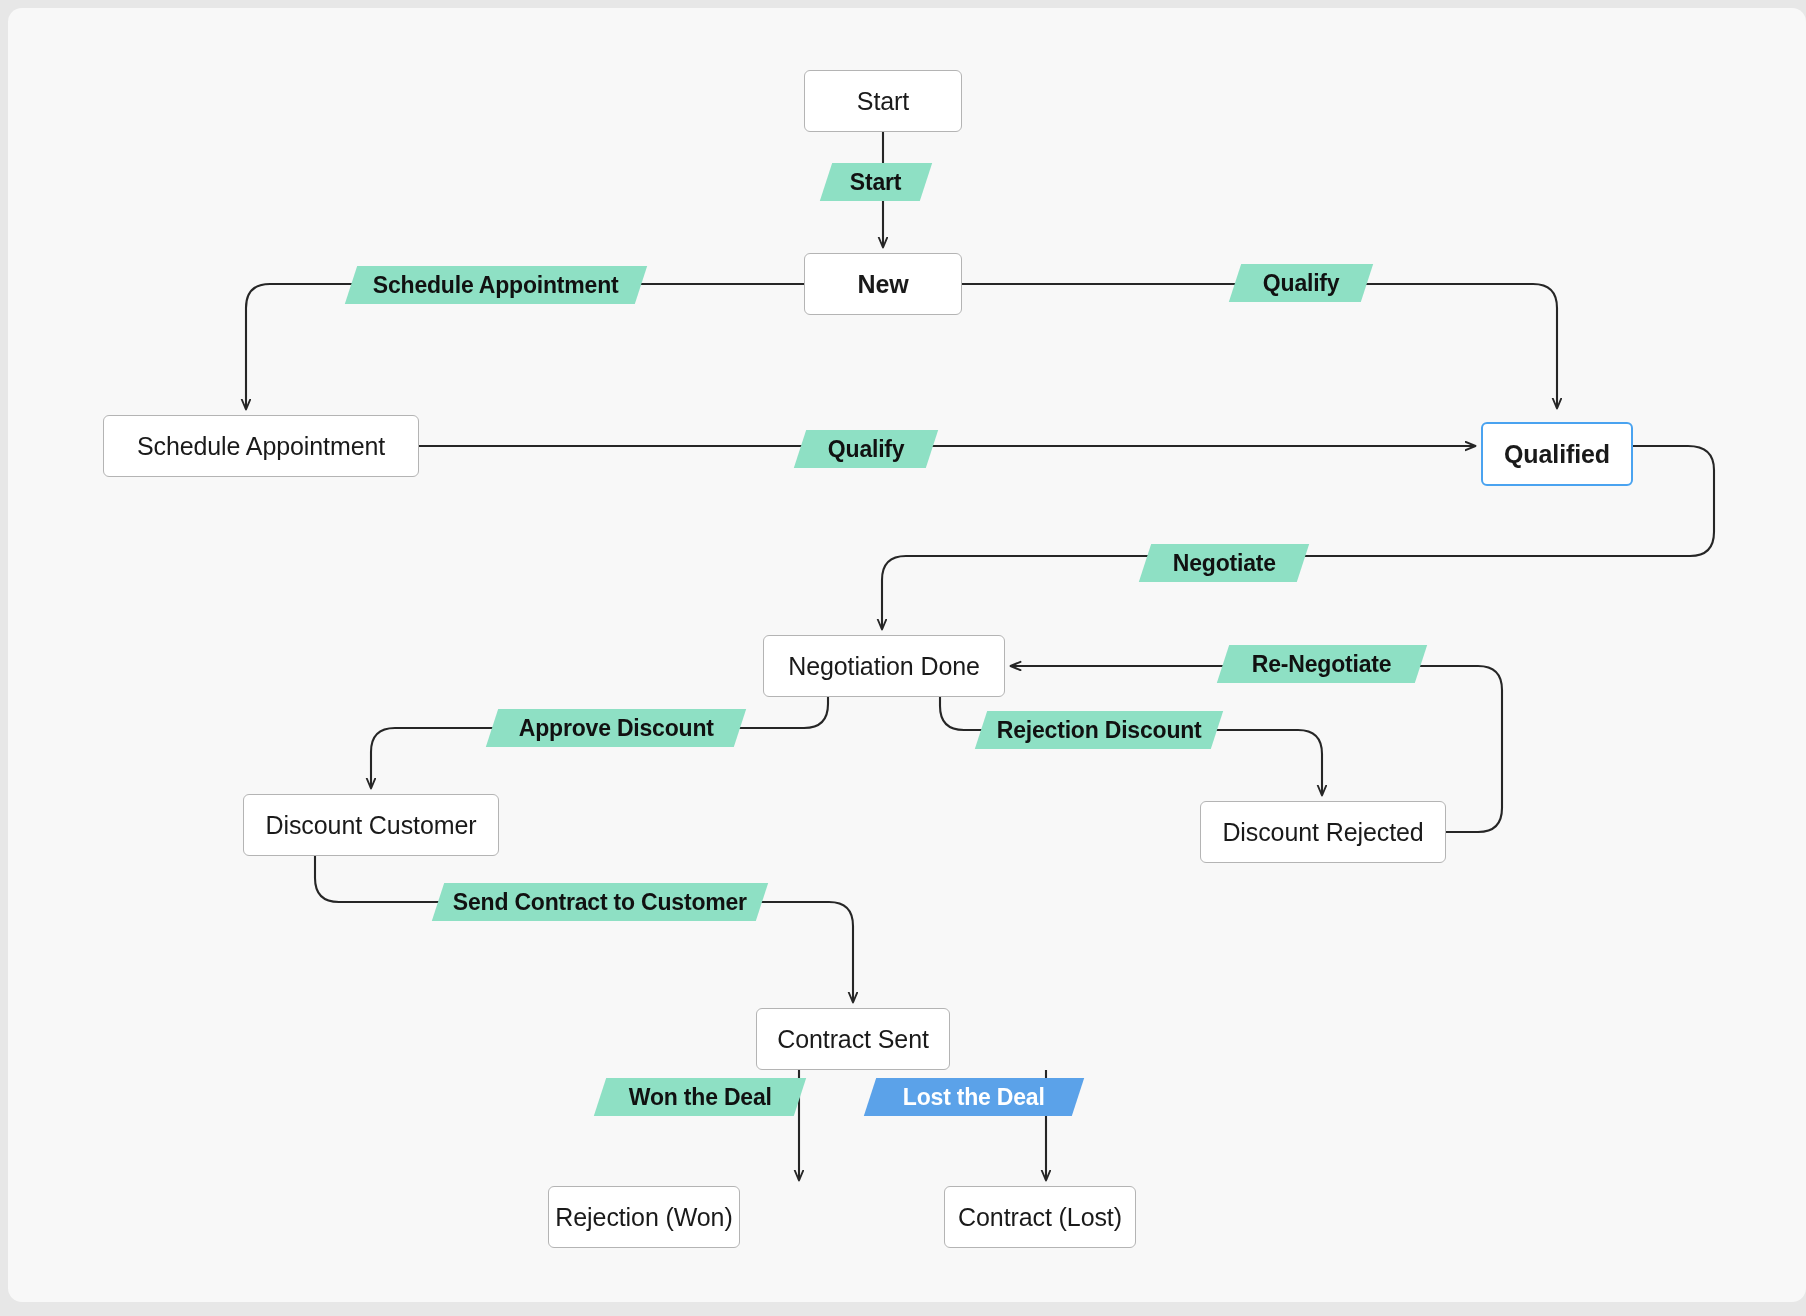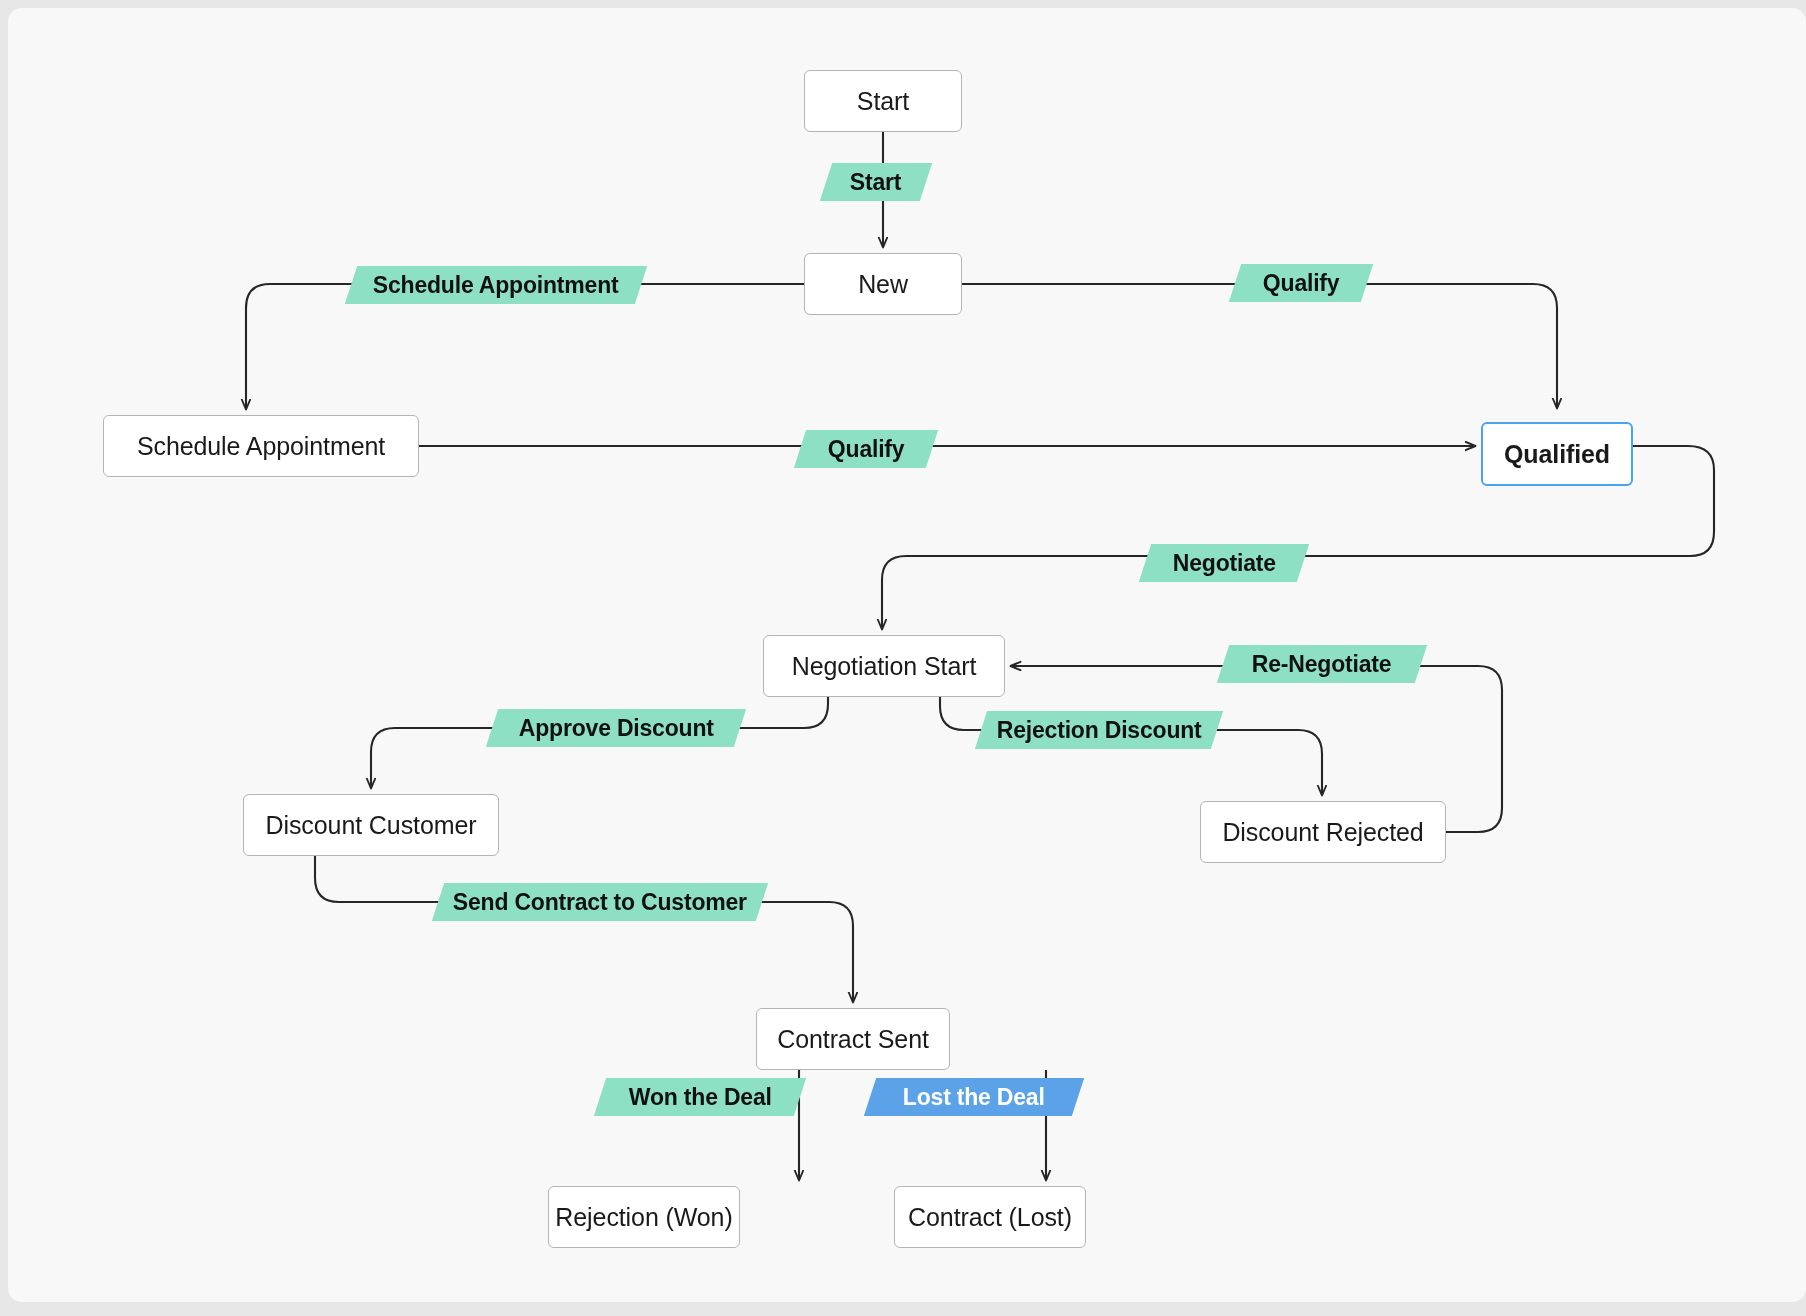--- a/index.html
+++ b/index.html
@@ -108,53 +108,53 @@
         <path d="M791,1062 L791,1172" marker-end="url(#arrow)"></path>
 
         <path d="M1038,1062 L1038,1172" marker-end="url(#arrow)"></path>
       </g>
     </svg>
 
     <div class="node" style="left:796px; top:62px; width:158px; height:62px;">
       <span>Start</span>
     </div>
 
-    <div class="node" style="left:796px; top:245px; width:158px; height:62px;">
+    <div class="node" style="left:796px; top:245px; width:158px; height:62px;font-weight:bold;">
       <span>New</span>
     </div>
 
     <div class="node" style="left:95px; top:407px; width:316px; height:62px;">
       <span>Schedule Appointment</span>
     </div>
 
     <div class="node selected" style="left:1473px; top:406px; width:152px; height:64px;">
       <span>Qualified</span>
     </div>
 
     <div class="node" style="left:755px; top:627px; width:242px; height:62px;">
-      <span>Negotiation Start</span>
+      <span>Negotiation Done</span>
     </div>
 
     <div class="node" style="left:235px; top:786px; width:256px; height:62px;">
       <span>Discount Customer</span>
     </div>
 
     <div class="node" style="left:748px; top:1000px; width:194px; height:62px;">
       <span>Contract Sent</span>
     </div>
 
     <div class="node" style="left:1192px; top:793px; width:246px; height:62px;">
       <span>Discount Rejected</span>
     </div>
 
     <div class="node" style="left:540px; top:1178px; width:192px; height:62px;">
       <span>Rejection (Won)</span>
     </div>
 
-    <div class="node" style="left:886px; top:1178px; width:192px; height:62px;">
+    <div class="node" style="left:936px; top:1178px; width:192px; height:62px;">
       <span>Contract (Lost)</span>
     </div>
 
     <div class="plabel" style="left:818px; top:155px; width:100px;">
       <span>Start</span>
     </div>
 
     <div class="plabel" style="left:343px; top:258px; width:290px;">
       <span>Schedule Appointment</span>
     </div>

